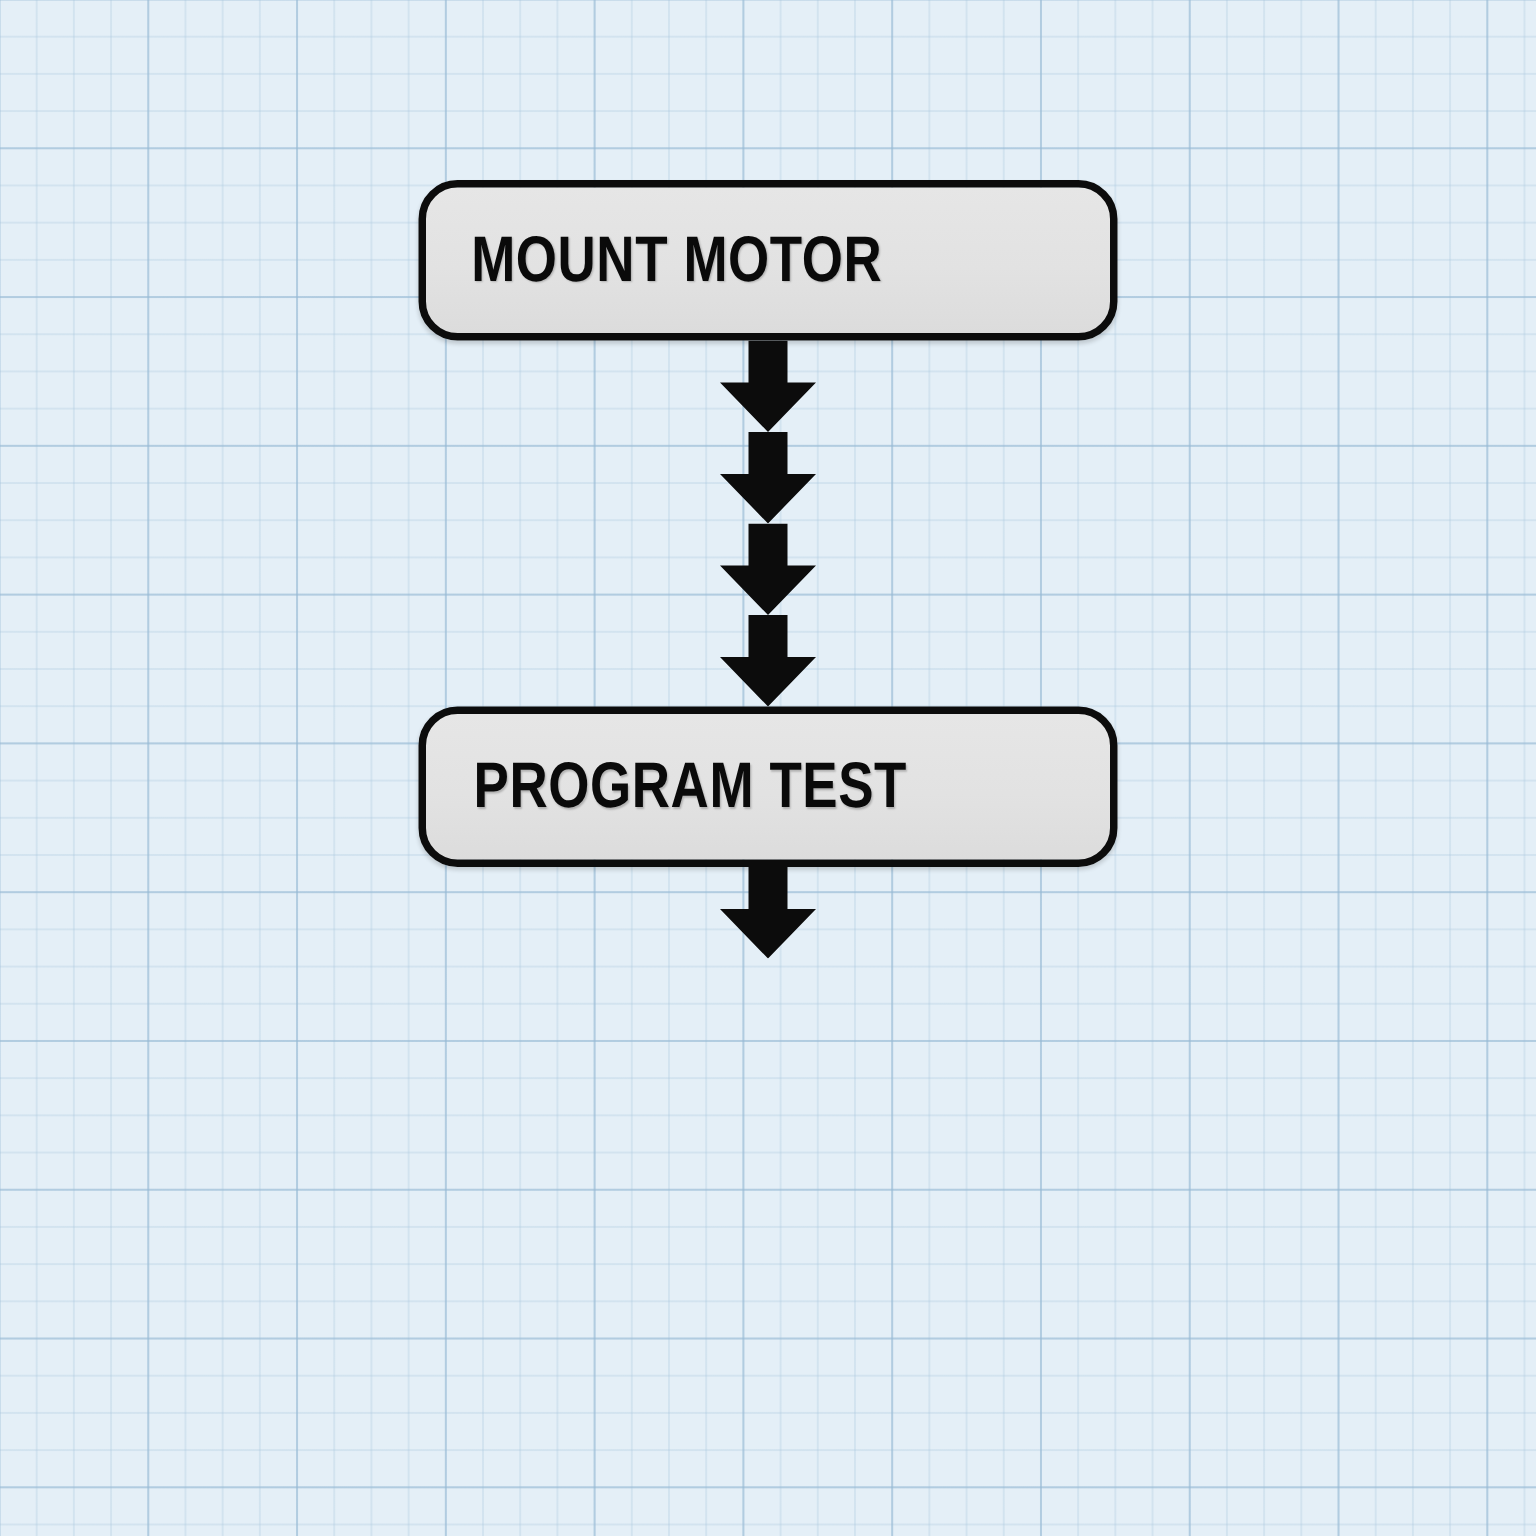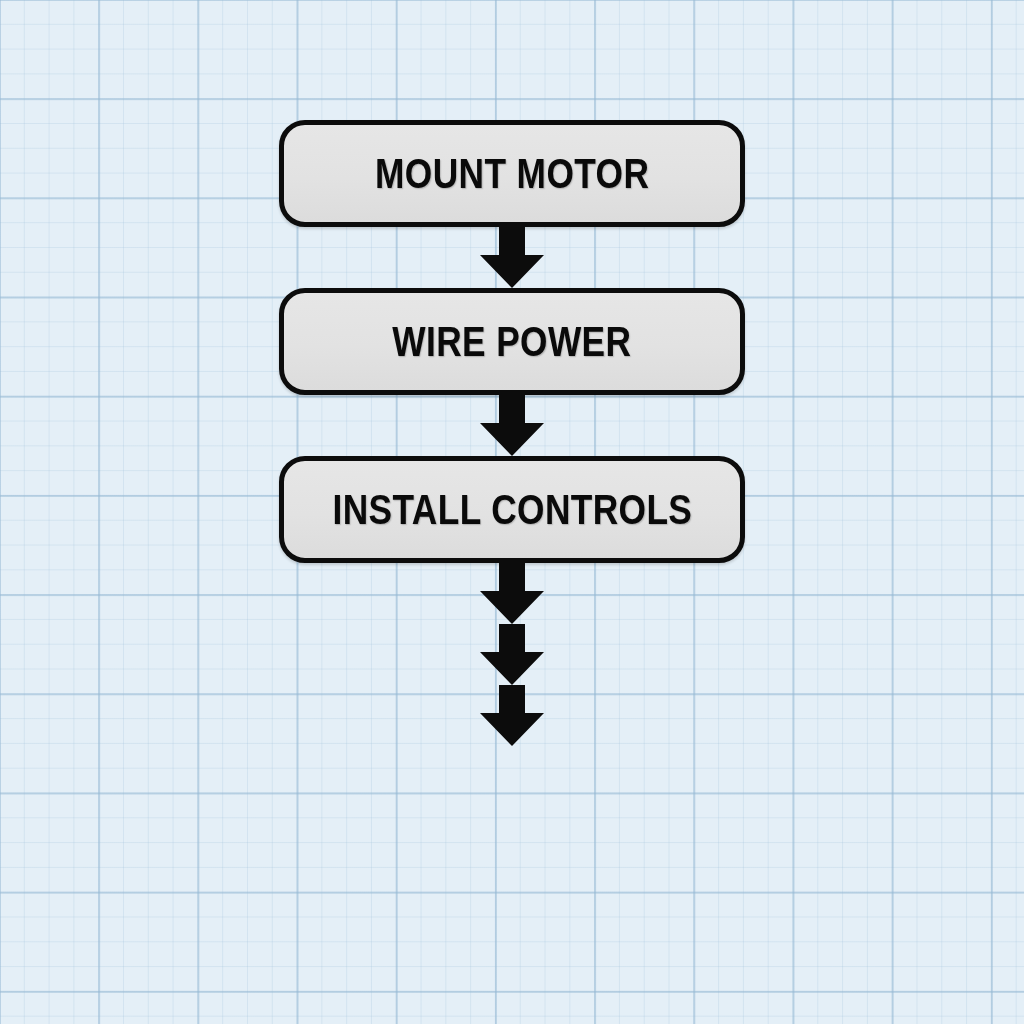--- a/index.html
+++ b/index.html
@@ -49,21 +49,21 @@
 
   .node-box {
     box-sizing: border-box;
     width: 466px;
     height: 107px;
     border: 5px solid #0c0c0c;
     border-radius: 26px;
     background: linear-gradient(180deg, #e6e6e6 0%, #e2e2e2 55%, #dcdcdc 100%);
     display: flex;
     align-items: center;
-    justify-content: center;
+    justify-content: flex-start;
     box-shadow: 0 2px 3px rgba(0,0,0,0.16);
   }
 
   .node-label {
     font-family: "Liberation Sans Narrow", "Liberation Sans", sans-serif;
     font-weight: bold;
     font-size: 43px;
     line-height: 1;
     letter-spacing: 0.5px;
     color: #0a0a0a;
@@ -111,39 +111,20 @@
     </div>
 
     <div class="arrow-row">
       <span class="arrow">
         <svg viewBox="0 0 64 61" xmlns="http://www.w3.org/2000/svg">
           <polygon points="19,0 45,0 45,28 64,28 32,61 0,28 19,28" fill="#0c0c0c"></polygon>
         </svg>
       </span>
     </div>
 
-    <div class="node-row">
-      <div class="node-box">
-        <span class="node-label">WIRE POWER</span>
-      </div>
-    </div>
-
-    <div class="arrow-row">
-      <span class="arrow">
-        <svg viewBox="0 0 64 61" xmlns="http://www.w3.org/2000/svg">
-          <polygon points="19,0 45,0 45,28 64,28 32,61 0,28 19,28" fill="#0c0c0c"></polygon>
-        </svg>
-      </span>
-    </div>
-
-    <div class="node-row">
-      <div class="node-box">
-        <span class="node-label">INSTALL CONTROLS</span>
-      </div>
-    </div>
 
     <div class="arrow-row">
       <span class="arrow">
         <svg viewBox="0 0 64 61" xmlns="http://www.w3.org/2000/svg">
           <polygon points="19,0 45,0 45,28 64,28 32,61 0,28 19,28" fill="#0c0c0c"></polygon>
         </svg>
       </span>
     </div>
 
 
@@ -157,14 +138,28 @@
 
 
     <div class="arrow-row">
       <span class="arrow">
         <svg viewBox="0 0 64 61" xmlns="http://www.w3.org/2000/svg">
           <polygon points="19,0 45,0 45,28 64,28 32,61 0,28 19,28" fill="#0c0c0c"></polygon>
         </svg>
       </span>
     </div>
 
+    <div class="node-row">
+      <div class="node-box">
+        <span class="node-label">PROGRAM TEST</span>
+      </div>
+    </div>
+
+    <div class="arrow-row">
+      <span class="arrow">
+        <svg viewBox="0 0 64 61" xmlns="http://www.w3.org/2000/svg">
+          <polygon points="19,0 45,0 45,28 64,28 32,61 0,28 19,28" fill="#0c0c0c"></polygon>
+        </svg>
+      </span>
+    </div>
+
   </div>
 </div>
 
 </body></html>

